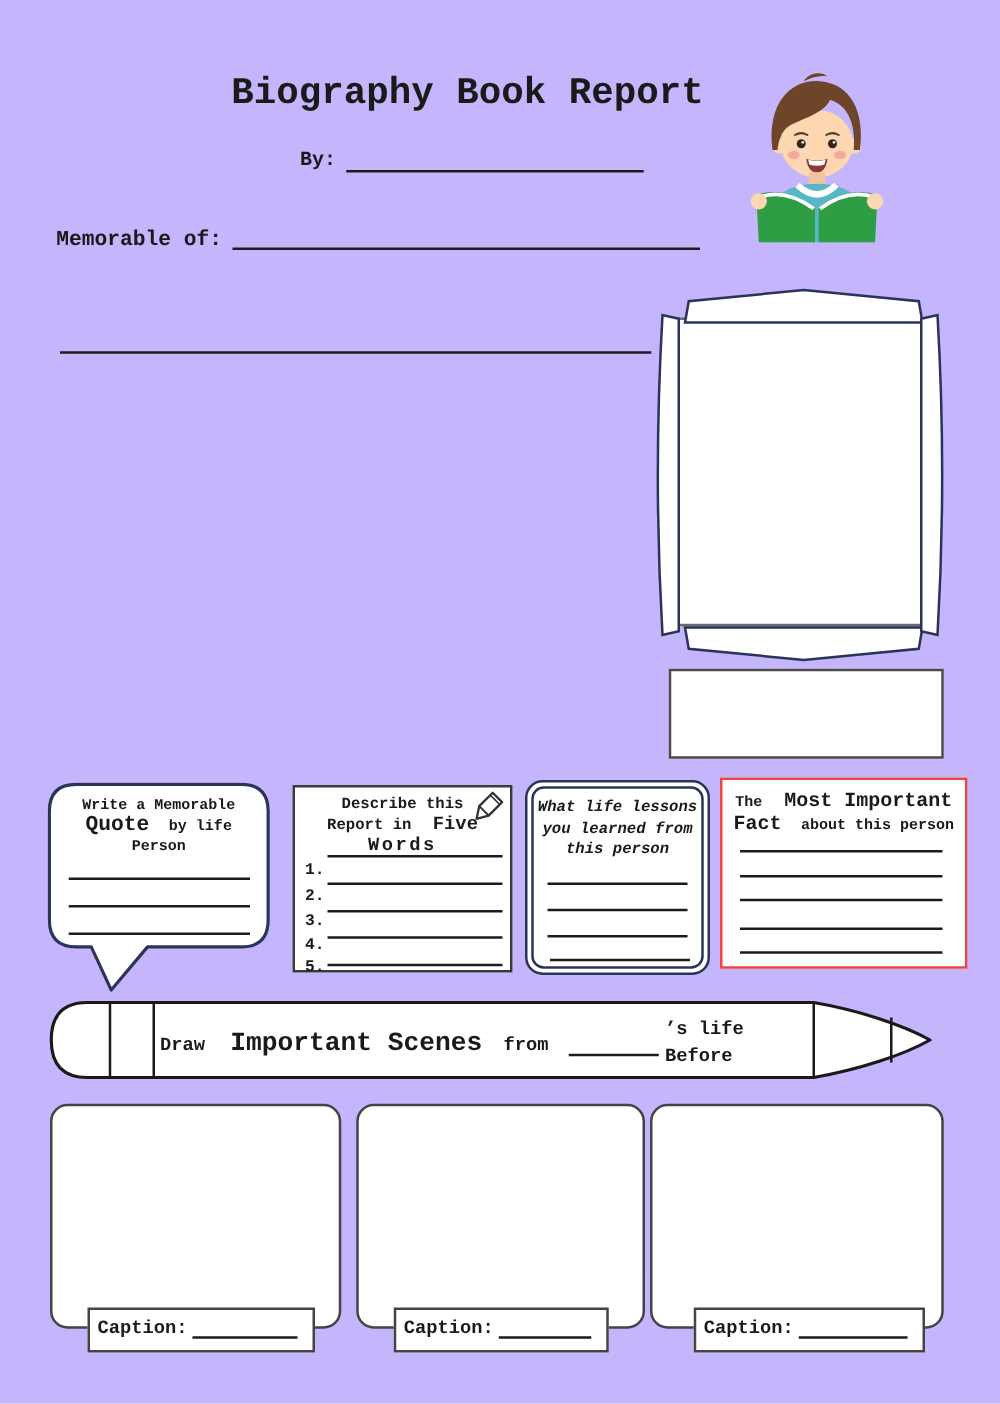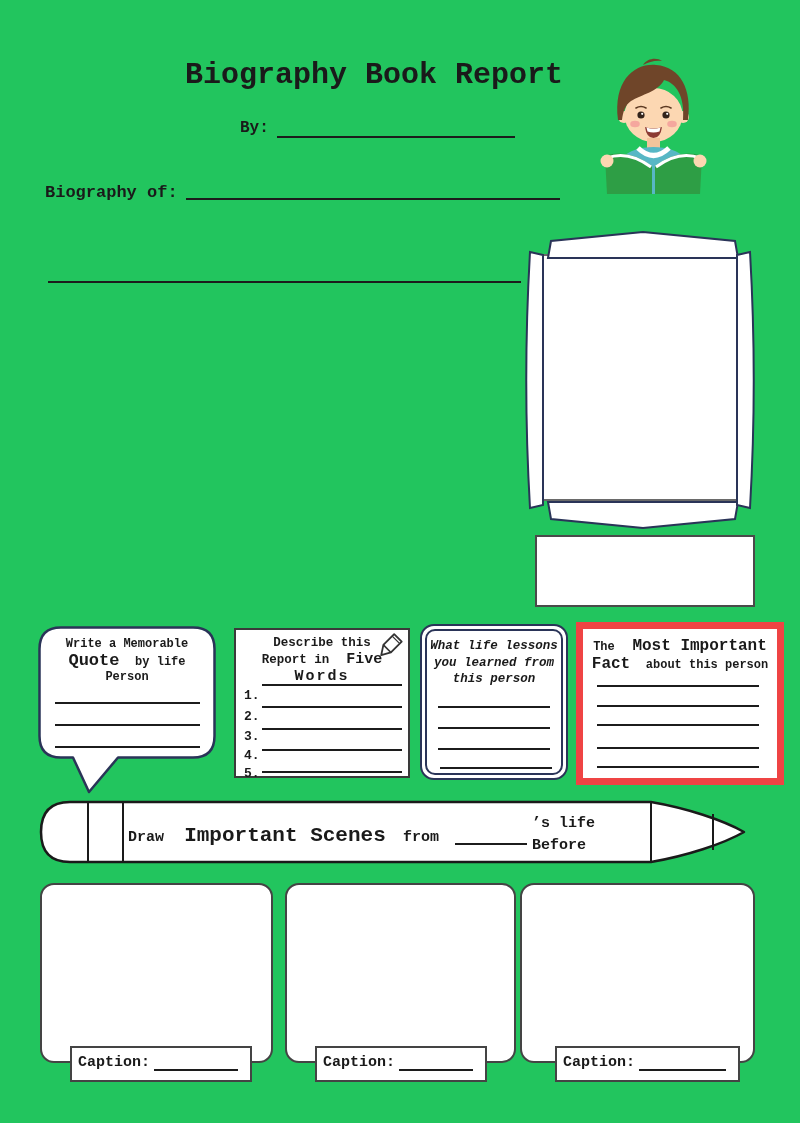--- a/index.html
+++ b/index.html
@@ -1,18 +1,18 @@
 <!DOCTYPE html>
 <html><head>
 <meta charset="utf-8">
 <style>
   html,body { margin:0; padding:0; background:#ffffff; }
   .page {
     position:relative; width:800px; height:1123px; margin:0 auto;
-    background:#22c55e; overflow:hidden;
+    background:#c4b5fd; overflow:hidden;
     font-family:"Liberation Mono", monospace; font-weight:bold; color:#1a1a1a;
   }
   .abs { position:absolute; }
   .nowrap { white-space:nowrap; }
   .center { text-align:center; }
   
   .wline { position:absolute; height:0; border-top:2px solid #1c1c1c; }
   
   .s12 { font-size:12px; }  .s125 { font-size:12.5px; }
   .s13 { font-size:13px; }  .s15 { font-size:15px; }
@@ -39,21 +39,21 @@
   .lessons-box {
     left:420px; top:624px; width:144px; height:152px;
     border:2px solid #2a3458; border-radius:14px; background:#fff;font-style:italic;
   }
   .lessons-inner {
     position:absolute; left:3px; top:3px; right:3px; bottom:3px;
     border:2px solid #2a3458; border-radius:10px;
   }
   .fact-box {
     left:576px; top:622px; width:194px; height:149px;
-    border:7px solid #ef4444; background:#fff;
+    border:2px solid #ef4444; background:#fff;
   }
   .draw-box {
     position:absolute; top:883px; height:176px;
     border:2px solid #444; border-radius:14px; background:#fff;
   }
   .cap-box {
     position:absolute; top:1046px; height:32px;
     border:2px solid #444; background:#fff; z-index:3;
   }
   .cap-label { position:absolute; left:6px; top:6px; font-size:15px; }
@@ -92,21 +92,21 @@
       <path d="M 10,104 Q 31,96 54,113" stroke="#ffffff" stroke-width="3" fill="none"></path>
       <path d="M 103,104 Q 82,96 59,113" stroke="#ffffff" stroke-width="3" fill="none"></path>
       <circle cx="10" cy="107" r="6.5" fill="#fcd7b2"></circle>
       <circle cx="103" cy="107" r="6.5" fill="#fcd7b2"></circle>
     </svg>
   </div>
 
   <div class="abs s16" style="left:240px; top:119px;">By:</div>
   <div class="wline" style="left:277px; top:136px; width:238px;"></div>
 
-  <div class="abs s17" style="left:45px; top:183px;">Biography of:</div>
+  <div class="abs s17" style="left:45px; top:183px;">Memorable of:</div>
   <div class="wline" style="left:186px; top:198px; width:374px;"></div>
 
   <div class="wline" style="left:48px; top:281px; width:473px;"></div>
 
 
   <div class="abs" style="left:520px; top:228px; width:240px; height:304px;">
     <svg width="240" height="304" viewBox="0 0 240 304">
       <rect x="20" y="27" width="202" height="245" fill="#fff" stroke="#6a6a6a" stroke-width="2"></rect>
       <path d="M 28,30 L 31,13 L 123,4 L 215,13 L 218,30 Z" fill="#fff" stroke="#2a3458" stroke-width="2"></path>
       <path d="M 28,274 L 31,291 L 123,300 L 215,291 L 218,274 Z" fill="#fff" stroke="#2a3458" stroke-width="2"></path>

